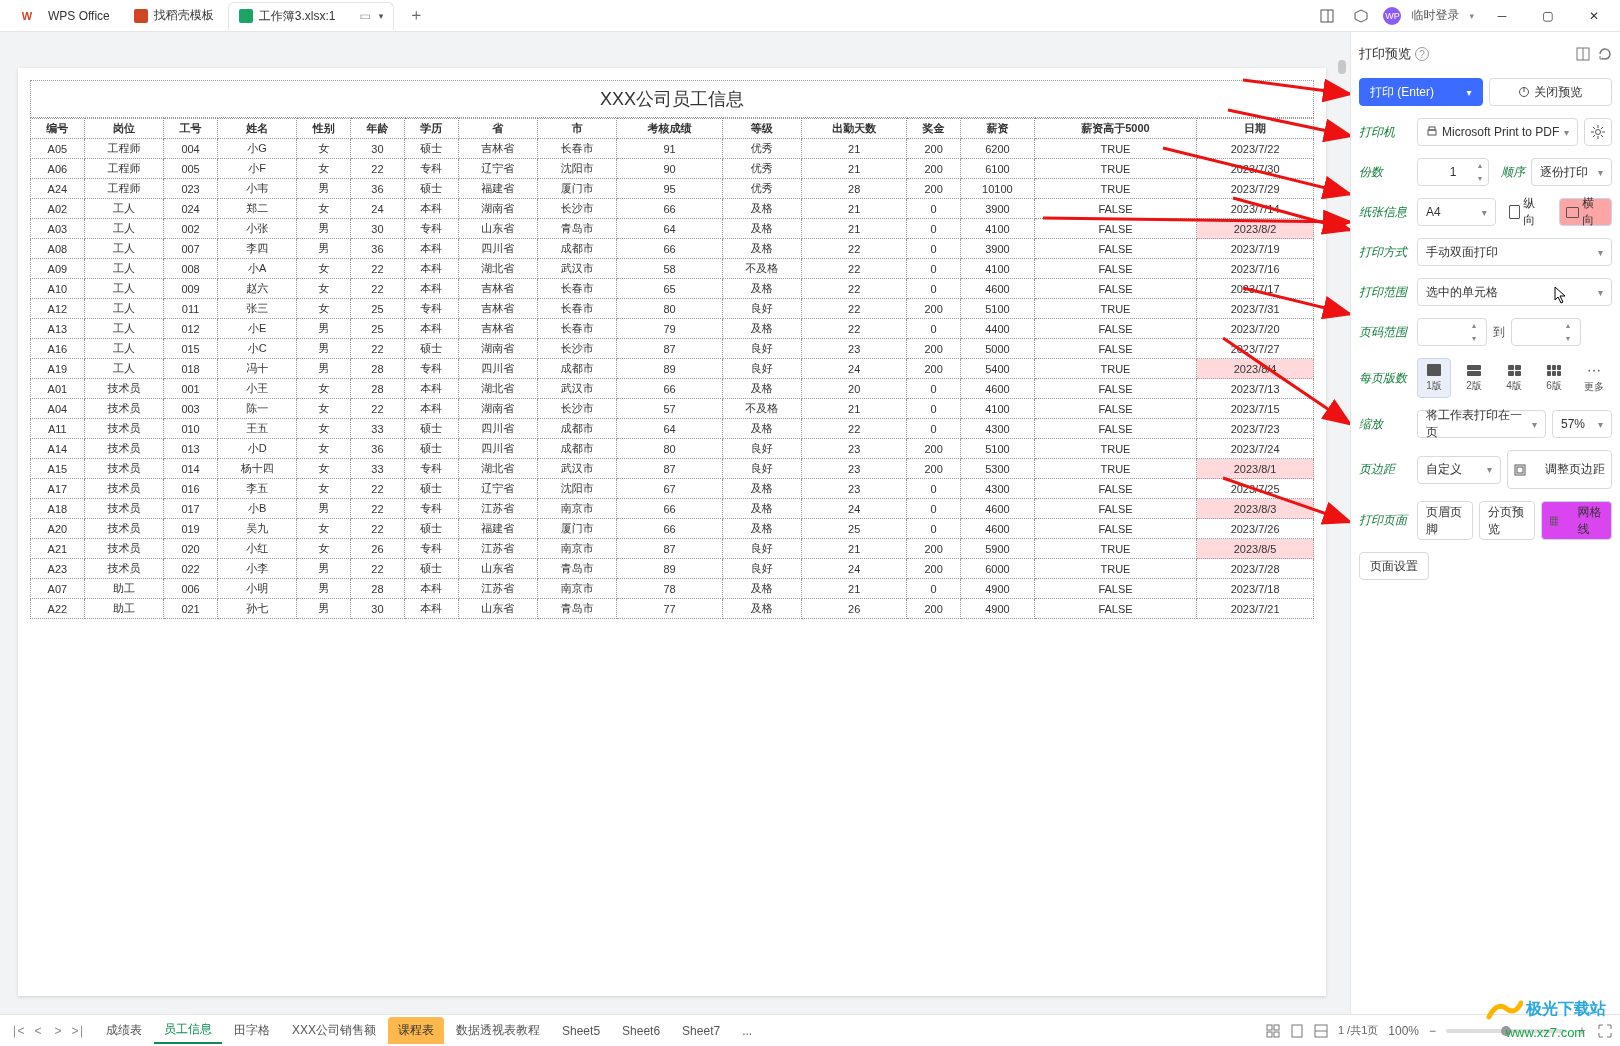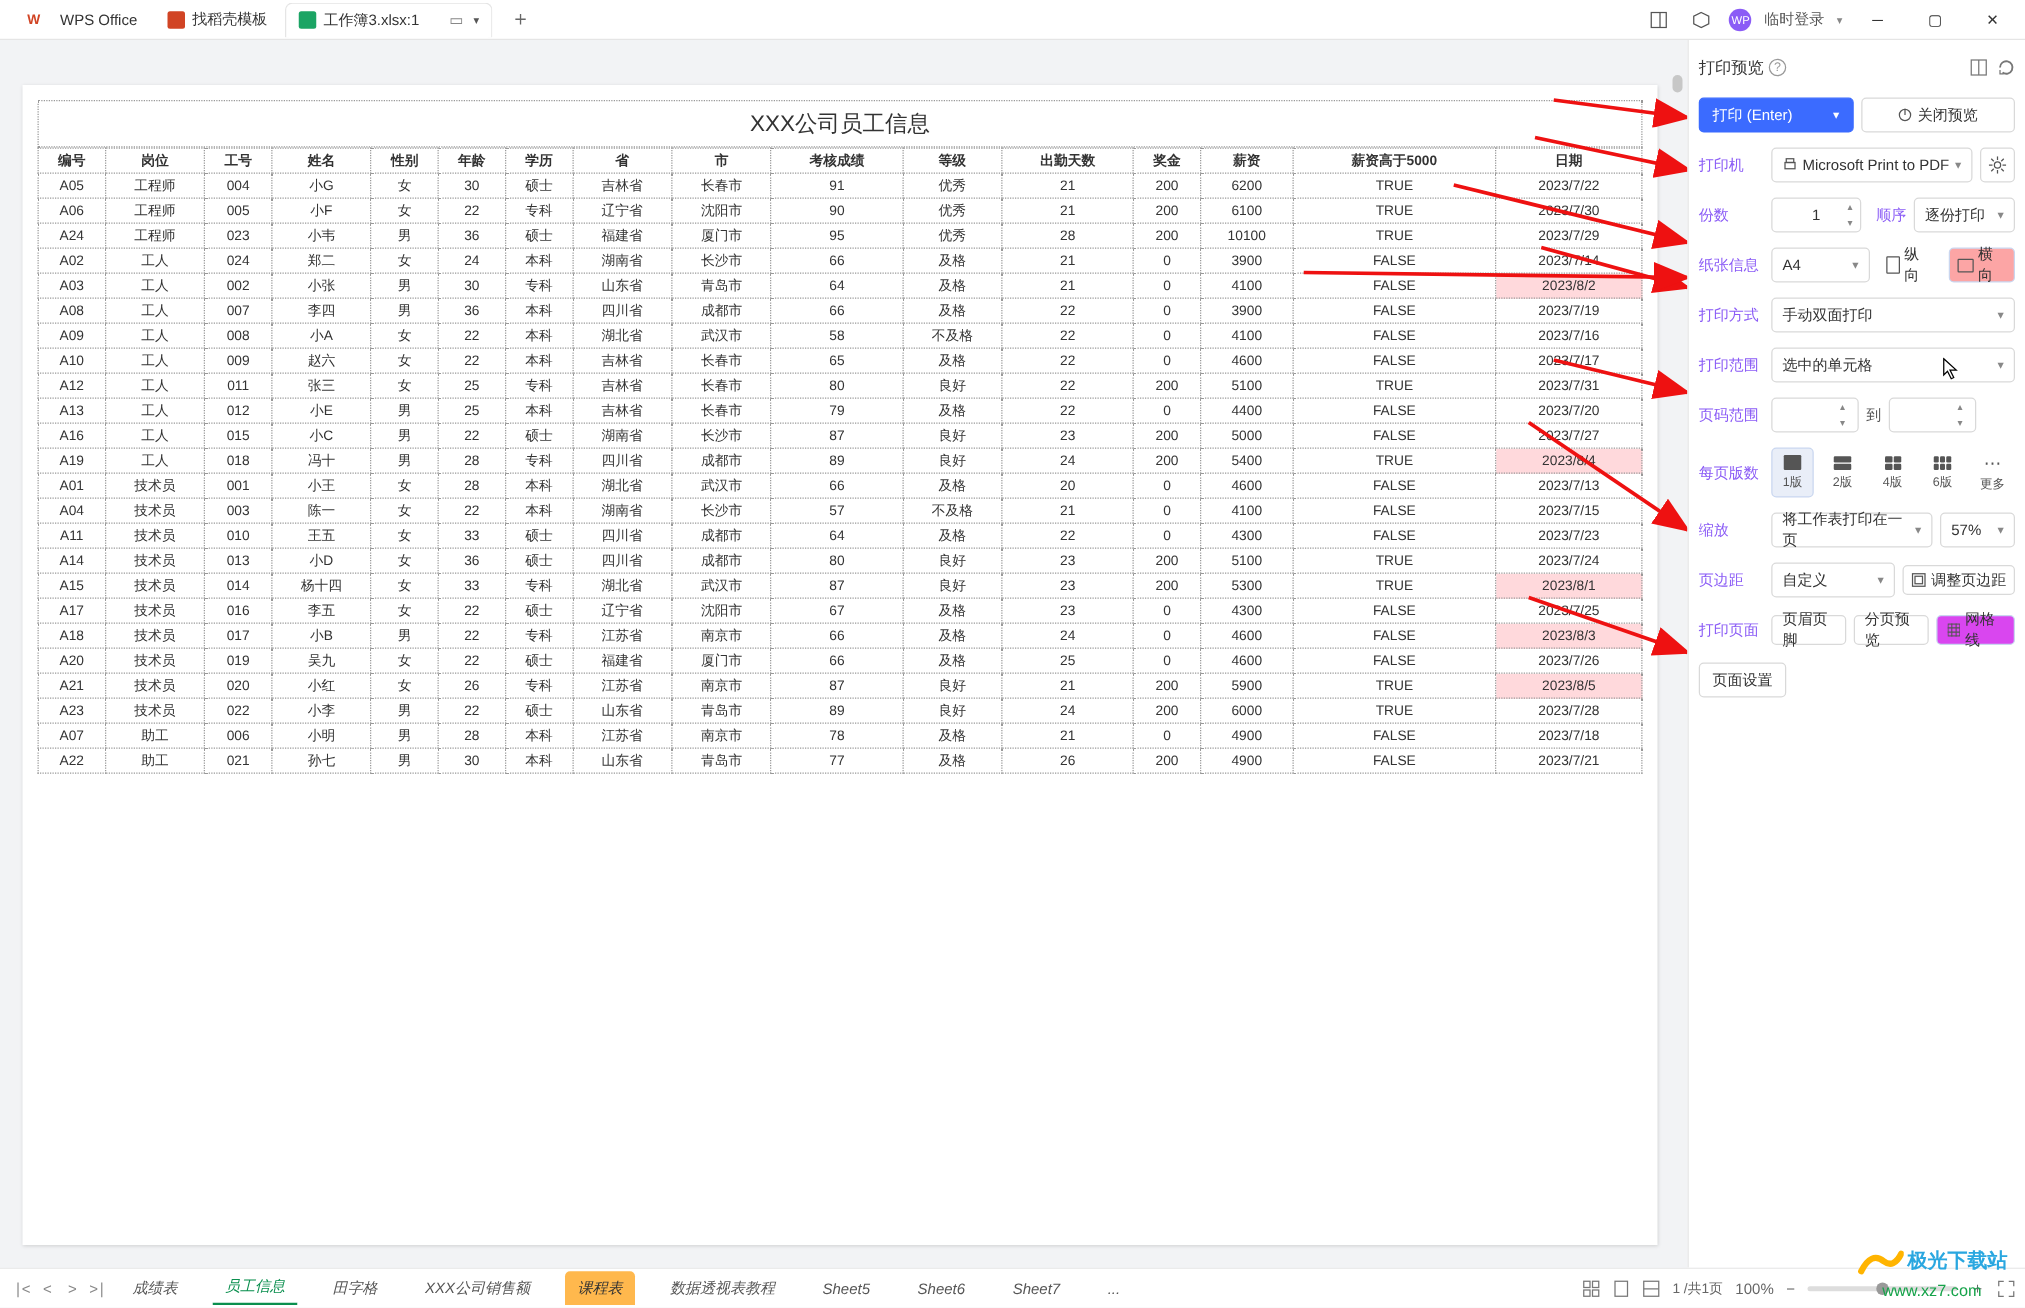--- a/index.html
+++ b/index.html
@@ -29,41 +29,41 @@
 .hl { background:#ffd9dc; }
 .scroll-gap { position:absolute; right:4px; top:26px; bottom:0; width:10px; background:#f2f3f5;}
 .scroll-thumb { position:absolute; right:4px; top:28px; width:8px; height:14px; background:#c7c7c7; border-radius:4px;}
 
 
 .side { width:270px; background:#fff; border-left:1px solid #e5e5e5; padding:10px 8px; position:relative;}
 .side-header { display:flex; align-items:center; justify-content:space-between; height:24px; margin-bottom:12px; }
 .side-title { font-size:13px; color:#333; display:flex; align-items:center; gap:4px;}
 .help-q { width:14px; height:14px; border:1px solid #999; border-radius:50%; font-size:10px; display:inline-flex; align-items:center; justify-content:center; color:#999;}
 .side-row { display:flex; align-items:center; gap:6px; margin-bottom:12px; min-height:28px; }
-.side-label { width:52px; font-size:12px; color:#8b5cf6; flex:none;}
+.side-label { width:52px; font-size:12px; color:#15803d; flex:none;font-style:italic;}
 .btn { height:28px; border:1px solid #d9d9d9; background:#fff; border-radius:4px; padding:0 10px; font-size:12px; display:inline-flex; align-items:center; justify-content:center; cursor:pointer;}
 .btn.primary { background:#3b6bff; border-color:#3b6bff; color:#fff; flex:1;}
 .btn .caret { margin-left:auto; font-size:10px; color:inherit; padding-left:8px;}
 .btn.outline { flex:1; }
 .sel { height:28px; border:1px solid #d9d9d9; border-radius:4px; padding:0 8px; font-size:12px; display:flex; align-items:center; justify-content:space-between; cursor:pointer; }
 .sel .caret { font-size:10px; color:#888;}
 .num-input { height:28px; border:1px solid #d9d9d9; border-radius:4px; width:72px; text-align:center; font-size:12px; display:flex; align-items:center; justify-content:center; position:relative;}
 .spin { position:absolute; right:2px; top:2px; bottom:2px; width:12px; display:flex; flex-direction:column; justify-content:space-between; font-size:8px; color:#888;}
 .orient-btn { height:28px; padding:0 6px; border:1px solid transparent; border-radius:4px; display:flex; align-items:center; gap:3px; font-size:12px; cursor:pointer;}
 .orient-btn.active { background:#fca5a5; border-color:#c9d6ef;}
 .page-ico { width:12px; height:14px; border:1.5px solid #555; border-radius:1px;}
 .page-ico.land { width:14px; height:11px;}
 .layout-opts { display:flex; gap:6px; align-items:center;}
 .layout-btn { width:34px; height:40px; border:1px solid transparent; border-radius:4px; display:flex; flex-direction:column; align-items:center; justify-content:center; gap:2px; cursor:pointer;}
 .layout-btn.active { background:#e9eef8; border-color:#c9d6ef;}
 .layout-glyph { width:18px; height:14px; display:flex; gap:1px; flex-wrap:wrap; align-content:center; justify-content:center;}
 .g-box { background:#555; border-radius:1px;}
 .layout-lbl { font-size:10px; color:#555;}
 .chipset { display:flex; gap:6px;}
-.chip { height:24px; padding:0 8px; border:1px solid #d9d9d9; border-radius:4px; font-size:12px; display:flex; align-items:center; gap:4px; cursor:pointer;}
+.chip { height:39px; padding:0 8px; border:1px solid #d9d9d9; border-radius:4px; font-size:12px; display:flex; align-items:center; gap:19px; cursor:pointer;}
 .chip.active { background:#d946ef; border-color:#c9d6ef;}
 .grid-ico { width:12px; height:12px; }
 .small-range { width:70px; height:28px; border:1px solid #d9d9d9; border-radius:4px; position:relative;}
 .small-range .spin{right:2px;}
 svg { display:block; }
 
 
 .arrow { position:absolute; pointer-events:none; }
 
 
@@ -850,21 +850,21 @@
     </div>
 
   </div>
 </div>
 
 <div class="sheet-bar">
   <div class="nav-btn">∣&lt;</div>
   <div class="nav-btn">&lt;</div>
   <div class="nav-btn">&gt;</div>
   <div class="nav-btn">&gt;∣</div>
-  <div id="sheet-tabs" style="display:flex;gap:18px;margin-left:8px;font-style:italic;">
+  <div id="sheet-tabs" style="display:flex;gap:2px;margin-left:8px;">
       <div class="sheet-tab">成绩表</div>
       <div class="sheet-tab active">员工信息</div>
       <div class="sheet-tab">田字格</div>
       <div class="sheet-tab">XXX公司销售额</div>
       <div class="sheet-tab orange">课程表</div>
       <div class="sheet-tab">数据透视表教程</div>
       <div class="sheet-tab">Sheet5</div>
       <div class="sheet-tab">Sheet6</div>
       <div class="sheet-tab">Sheet7</div>
       <div class="sheet-tab">...</div>

